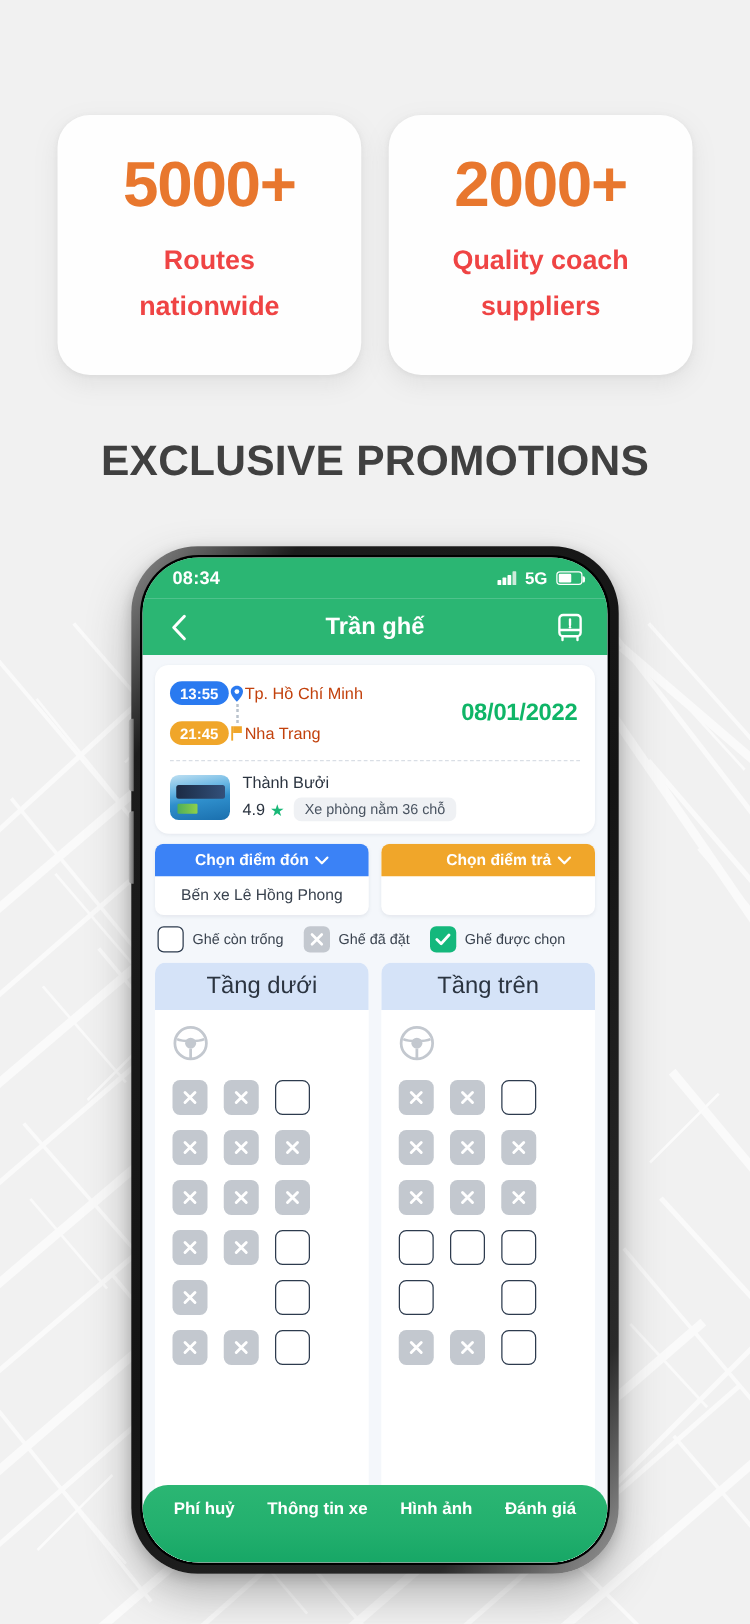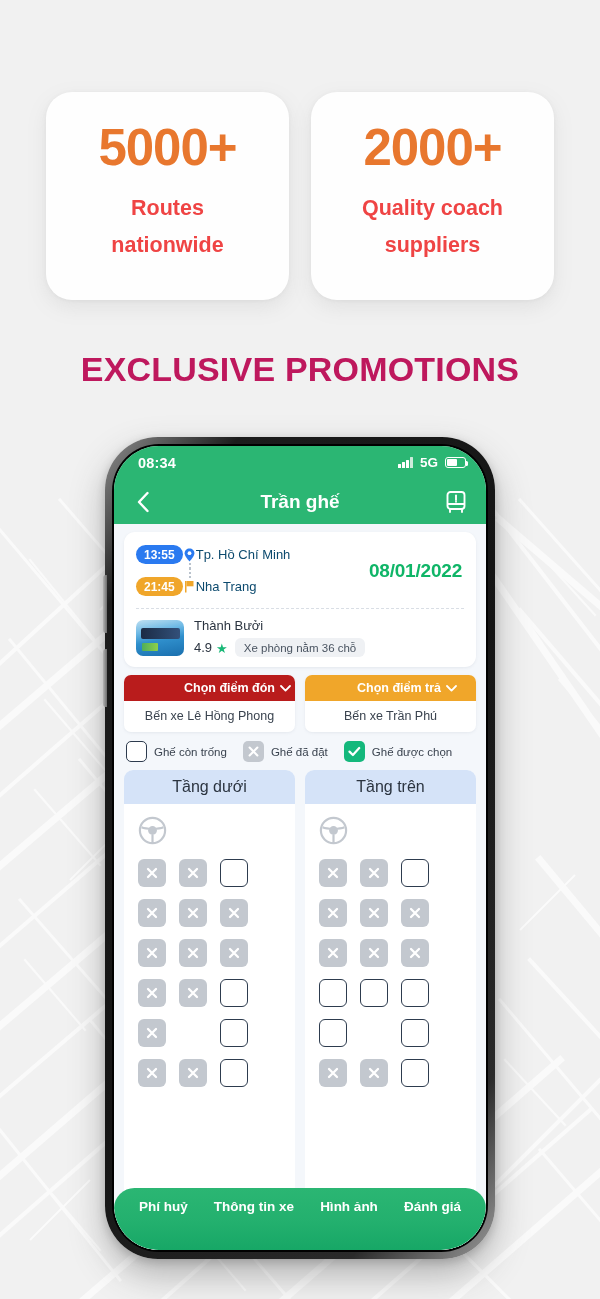--- a/index.html
+++ b/index.html
@@ -62,21 +62,21 @@
     color: #ef4444;
     text-align: center;
     line-height: 1.72;
   }
 
   .promo-heading {
     margin-top: 50px;
     text-align: center;
     font-size: 34px;
     font-weight: bold;
-    color: #be185d;
+    color: #404040;
     letter-spacing: 0.2px;
   }
 
   
   .phone {
     position: absolute;
     left: 105px;
     top: 437px;
     width: 390px;
     height: 822px;
@@ -195,21 +195,21 @@
     color: #fff; font-size: 12px; font-weight: bold;
     border-radius: 11px; padding: 3.5px 8px; line-height: 1; min-width: 45px; text-align:center;
   }
   .time-pill.origin { background: #2a7af0; }
   .time-pill.dest { background: #f0a62a; }
   .dot-line {
     position: absolute; left: 53px; top: 20px; width: 2px; height: 16px;
     background: repeating-linear-gradient(#b9c2cc 0 2.2px, transparent 2.2px 4.4px);
   }
   .pin-slot { width: 13px; display:flex; justify-content:center; }
-  .place-name { font-size: 13px; color: #0c4a6e; }
+  .place-name { font-size: 13px; color: #c2410c; }
   .trip-date {
     margin-left: auto; color: #0fb567; font-size: 19px; font-weight: bold;
     letter-spacing: -0.2px; padding-right: 2px;
   }
   .trip-divider {
     border-top: 1.2px dashed #d9dee5;
     margin: 10px 0 9px;
   }
   .operator-row { display: flex; align-items: center; gap: 10px; }
   .bus-thumb {
@@ -241,42 +241,42 @@
   .pt-row { display:flex; gap: 10px; margin-top: 8px; flex:none; }
   .pt-col {
     flex: 1; background:#fff; border-radius: 7px; overflow:hidden;
     box-shadow: 0 1px 3px rgba(120,130,150,0.12);
   }
   .pt-head {
     color:#fff; font-size:12.5px; font-weight:bold; text-align:center;
     padding: 6px 4px; display:flex; align-items:center; justify-content:center; gap:5px;
     cursor:pointer;
   }
-  .pt-head.pickup { background:#b91c1c;justify-content:flex-end; }
+  .pt-head.pickup { background:#3b82f6; }
   .pt-head.dropoff { background:#f0a62a;padding-left:37px; }
   .pt-body { text-align:center; font-size:12.5px; color:#3a434f; padding: 8px 4px 9px; }
 
   
   .legend { display:flex; align-items:center; gap: 8px; padding: 9px 2px 8px; flex:none; }
   .legend-item { display:flex; align-items:center; gap:7px; }
   .legend-item + .legend-item { margin-left: 8px; }
   .lg-box { width: 21px; height: 21px; border-radius: 5px; flex:none; }
   .lg-box.empty { border: 1.8px solid #2d3b4e; background: #fff; }
   .lg-box.taken { background: #c3c8cf; display:flex; align-items:center; justify-content:center; }
   .lg-box.chosen { background: #14b87c; display:flex; align-items:center; justify-content:center; }
   .legend-text { font-size: 11.5px; color: #3a434f; }
 
   
   .decks { display:flex; gap: 10px; flex: 1; min-height: 0; }
   .deck {
     flex: 1; background:#fff; border-radius: 9px 9px 0 0; overflow:hidden;
     display:flex; flex-direction:column;
   }
   .deck-head {
-    background: #d5e3f8; text-align:center; font-size:16px; color:#2b3440;
+    background: #d5e3f8; text-align:center; font-size:19px; color:#2b3440;
     padding: 8px 0; font-weight: 500; cursor:pointer;
   }
   .deck-body { padding: 10px 14px 0; flex:1; }
   .wheel { margin: 2px 0 10px; }
   .seat-row { display:flex; gap: 13px; margin-bottom: 12px; }
   .seat {
     width: 28px; height: 28px; border-radius: 6px; flex:none;
     display:flex; align-items:center; justify-content:center;
   }
   .seat.free { border: 1.8px solid #2d3b4e; background: #fff; cursor:pointer; }
@@ -491,21 +491,20 @@
           </div>
           <div class="pt-col">
             <div class="pt-head dropoff">
               <span>Chọn điểm trả</span>
               <span>
                 <svg width="11" height="7" viewBox="0 0 11 7">
                     <path d="M1 1 L5.5 5.6 L10 1" stroke="#fff" stroke-width="1.8" fill="none" stroke-linecap="round" stroke-linejoin="round"></path>
                   </svg>
               </span>
             </div>
-            <div class="pt-body">Bến xe Trần Phú</div>
           </div>
         </div>
 
         <div class="legend">
           <div class="legend-item">
             <span class="lg-box empty"></span>
             <span class="legend-text">Ghế còn trống</span>
           </div>
           <div class="legend-item">
             <span class="lg-box taken">

